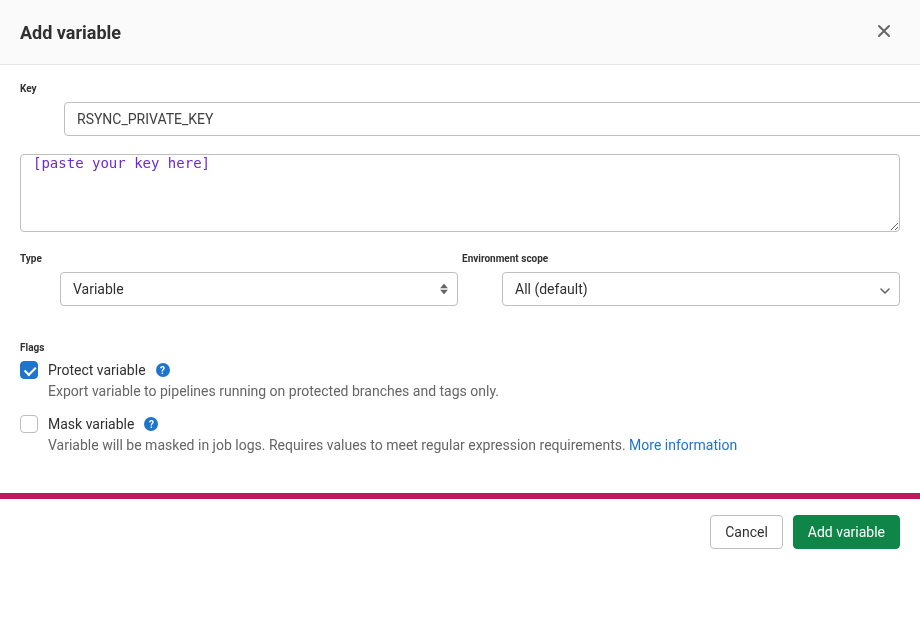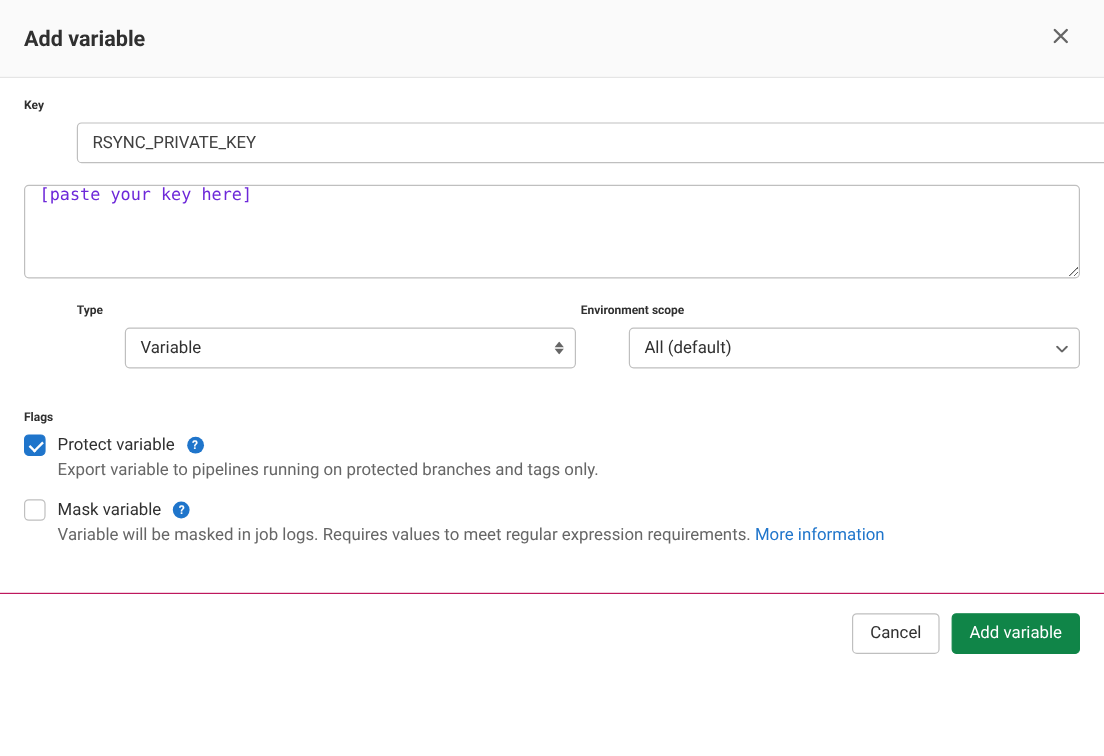--- a/index.html
+++ b/index.html
@@ -62,21 +62,20 @@
       border-radius: 4px;
       font-size: 14px;
       font-family: SFMono-Regular, Menlo, Monaco, Consolas, monospace;
       color: #6d28d9;
       resize: vertical;
       height: 78px;
     }
     .row {
       display: flex;
       gap: 4px;
-      margin-left: 44px;
     }
     .col {
       flex: 1;
     }
     .select-wrapper {
       position: relative;
       padding-left: 40px;
     }
     .form-select {
       width: 100%;
@@ -166,21 +165,21 @@
       margin-top: 4px;
       color: #666;
       font-size: 14px;
     }
     .link {
       color: #1f75cb;
       text-decoration: none;
       cursor: pointer;
     }
     .modal-footer {
-      border-top: 1px solid #be185d;
+      border-top: 6px solid #be185d;
       padding: 16px 20px;
       display: flex;
       justify-content: flex-end;
       gap: 10px;
     }
     .btn {
       padding: 8px 14px;
       border-radius: 4px;
       font-size: 14px;
       font-family: inherit;

